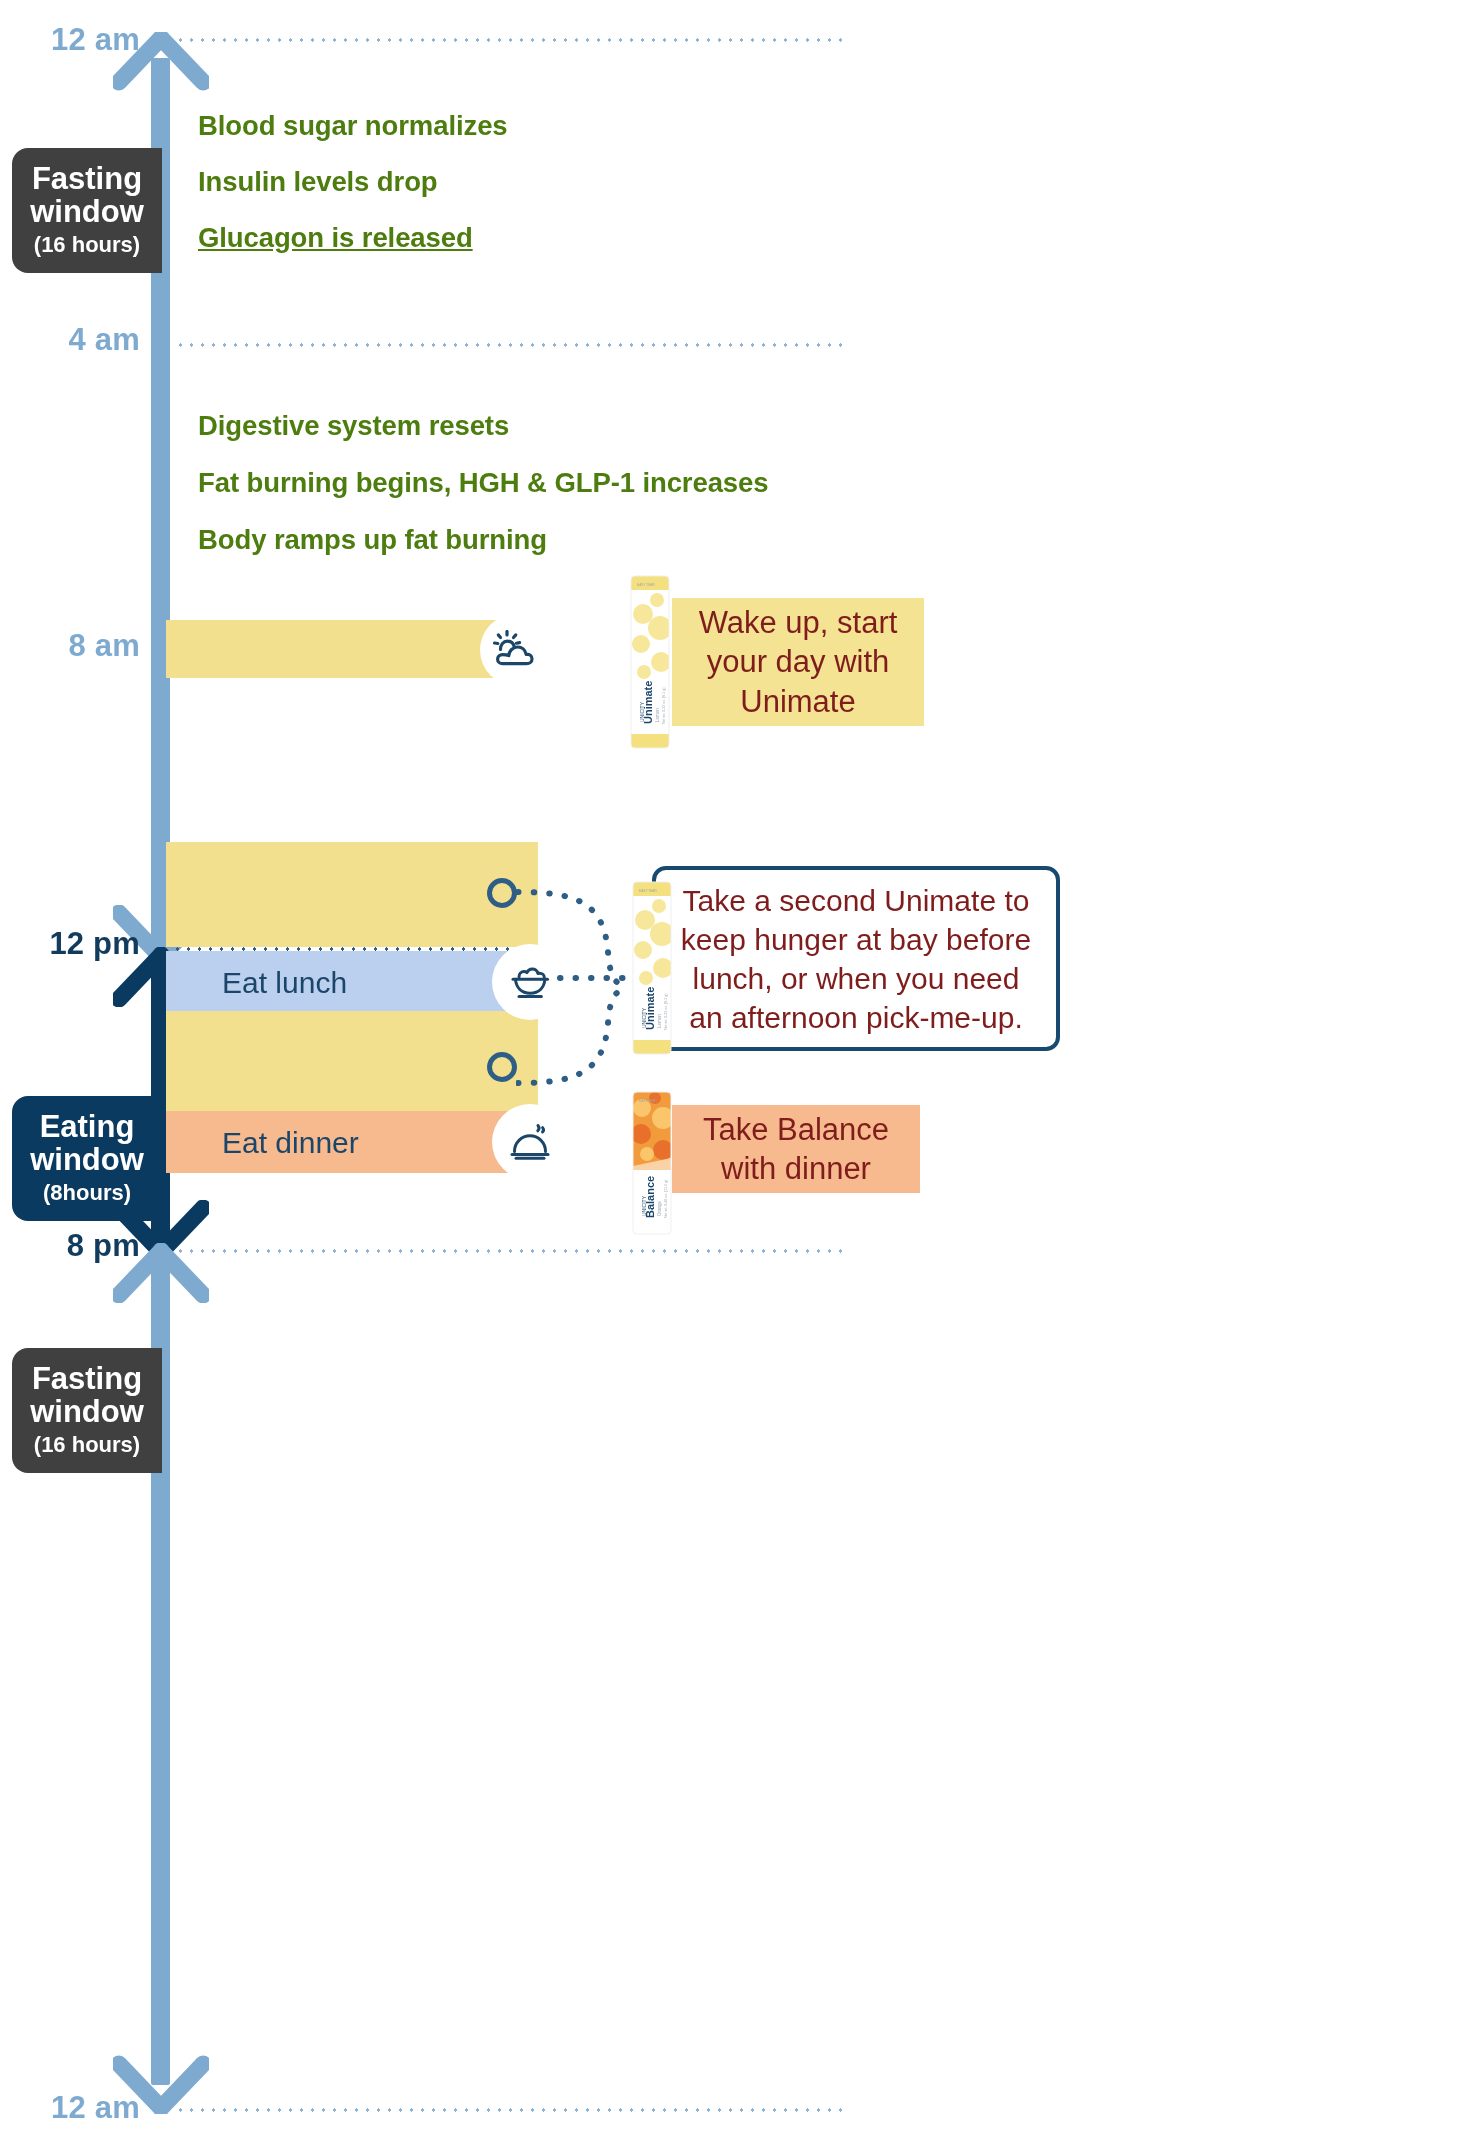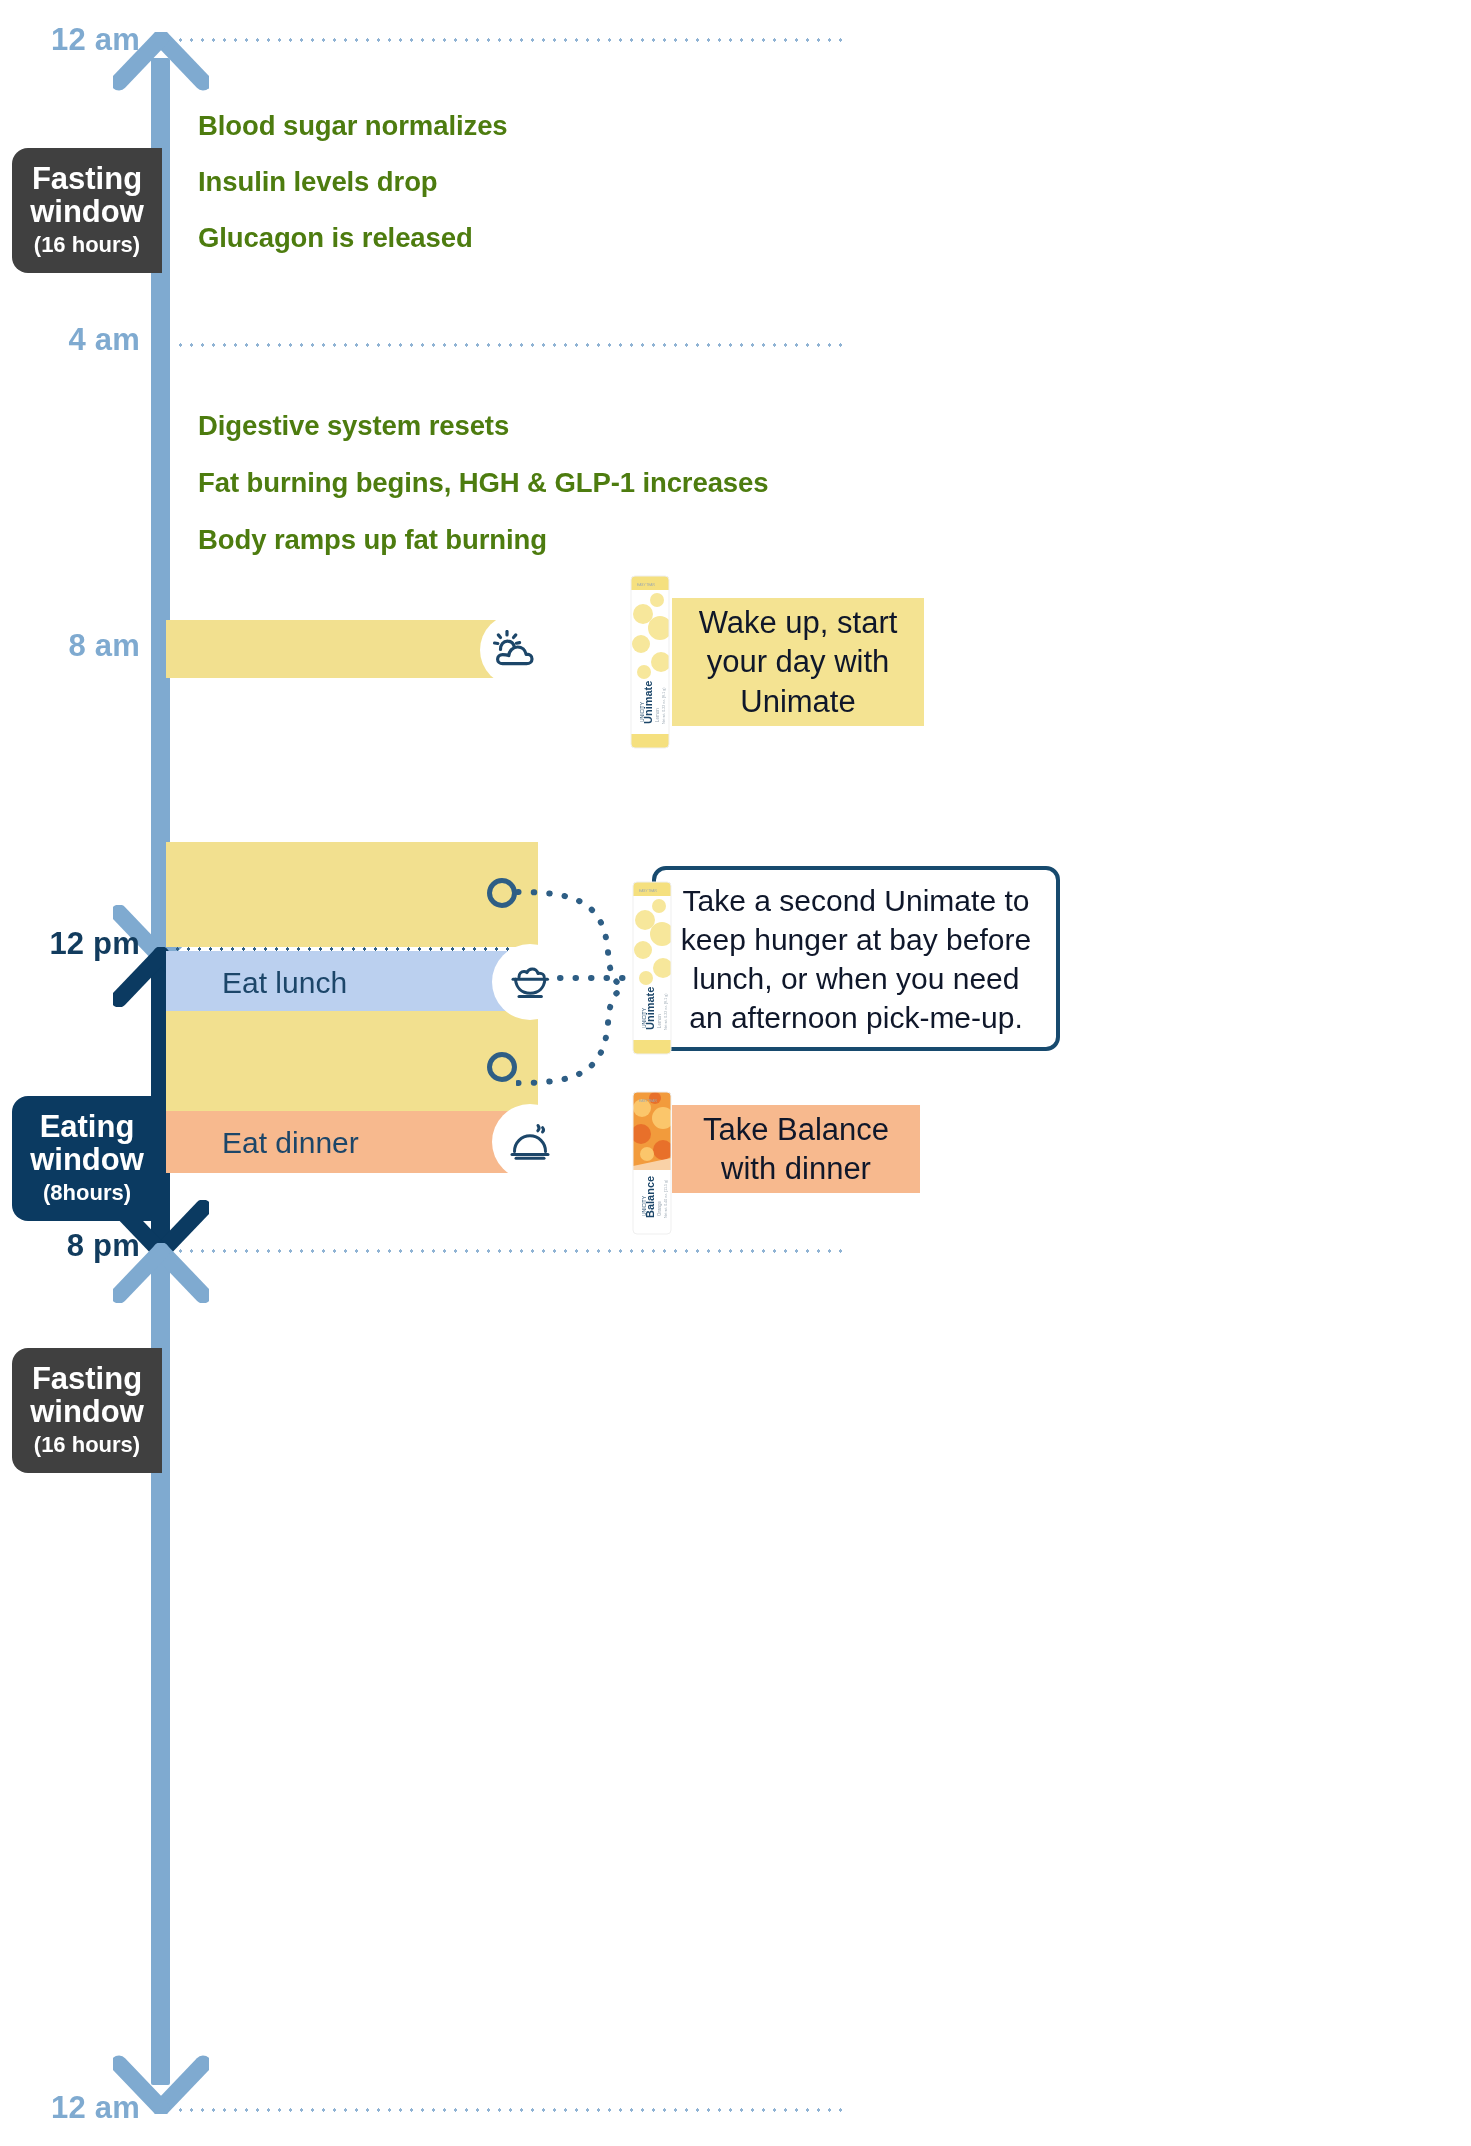--- a/index.html
+++ b/index.html
@@ -102,21 +102,21 @@
     position:absolute;
     border:5px solid #2E5E85;
     border-radius:50%;
     width:30px; height:30px;
     background:transparent;
   }
 
   
   .card{
     position:absolute;
-    color:#0f172a;
+    color:#7f1d1d;
     text-align:center;
     font-size:31px;
     line-height:1.26;
     display:flex; align-items:center; justify-content:center;
     padding:14px 18px;
   }
   .card-yellow{ background:#F4E392; }
   .card-orange{ background:#F7B98E; }
   .card-outline{
     background:#ffffff;
@@ -213,21 +213,21 @@
 </div>
 
 <div class="badge badge-fast" style="left:12px; top:1348px; width:150px;">
   <span class="b1">Fasting</span>
   <span class="b2">window</span>
   <span class="b3">(16 hours)</span>
 </div>
 
 <div class="phase-line" style="left:198px; top:110px;">Blood sugar normalizes</div>
 <div class="phase-line" style="left:198px; top:166px;">Insulin levels drop</div>
-<div class="phase-line" style="left:198px; top:222px;">Glucagon is released</div>
+<div class="phase-line" style="left:198px; top:222px;text-decoration:underline;">Glucagon is released</div>
 
 <div class="phase-line" style="left:198px; top:410px;">Digestive system resets</div>
 <div class="phase-line" style="left:198px; top:467px;">Fat burning begins, HGH &amp; GLP-1 increases</div>
 <div class="phase-line" style="left:198px; top:524px;">Body ramps up fat burning</div>
 
 <div class="bar bar-yellow bar-cap-right" style="left:166px; top:620px; width:362px; height:58px;"></div>
 
 <div class="icon-circle" style="left:480px; top:614px; width:72px; height:72px;">
   <span>
     <svg width="46" height="40" viewBox="0 0 46 40" fill="none">

